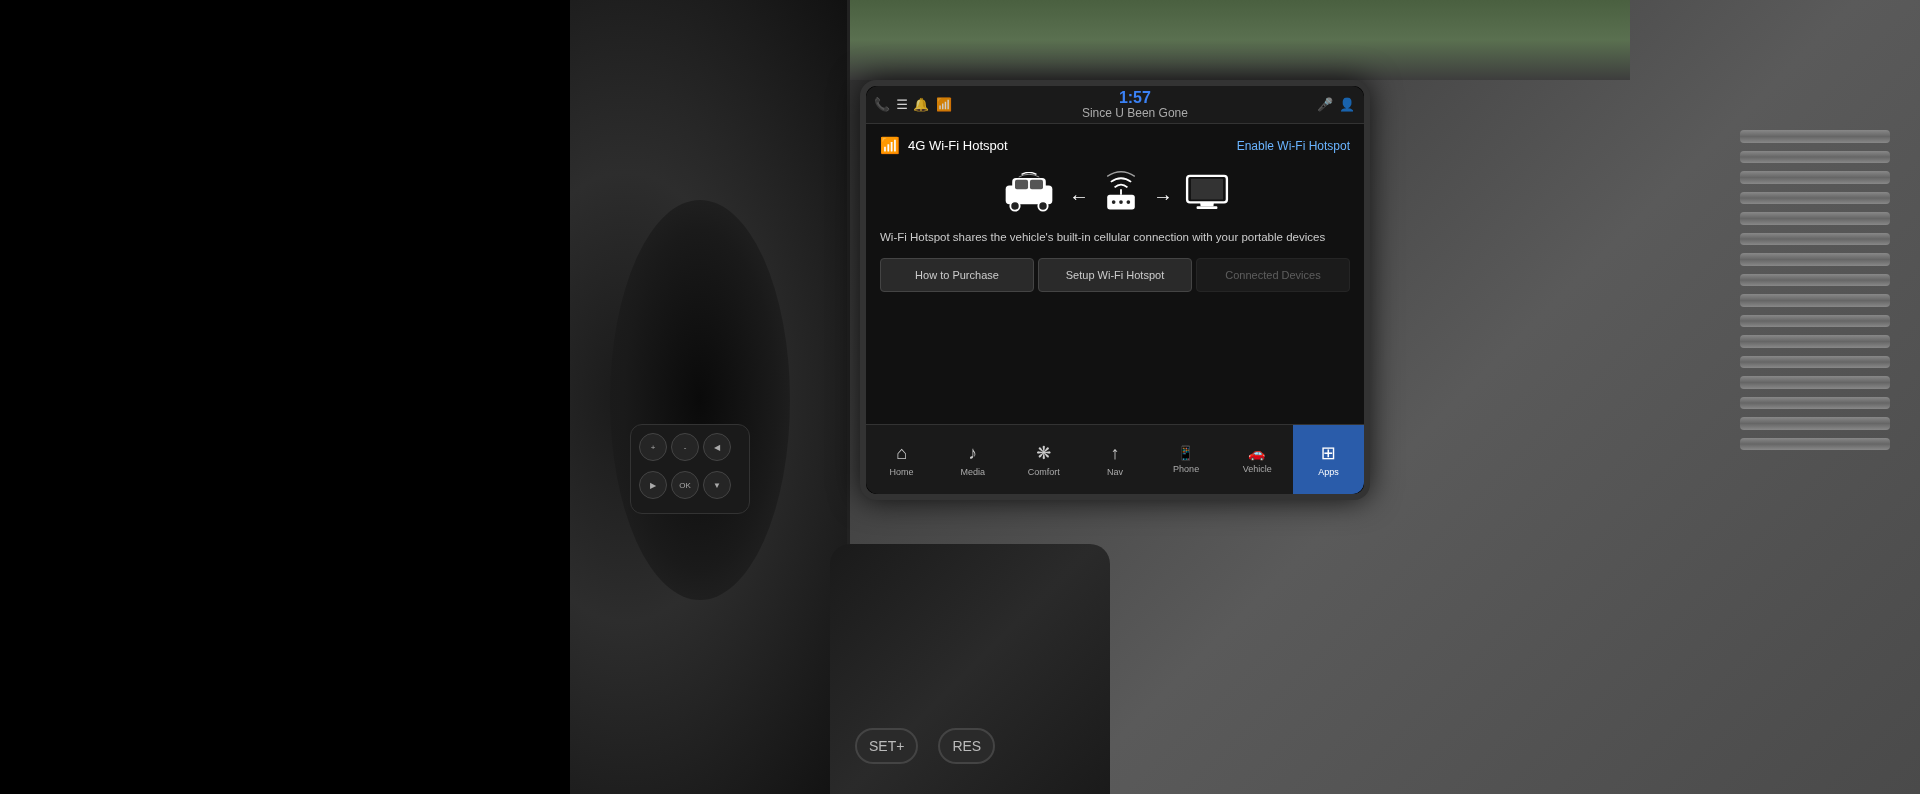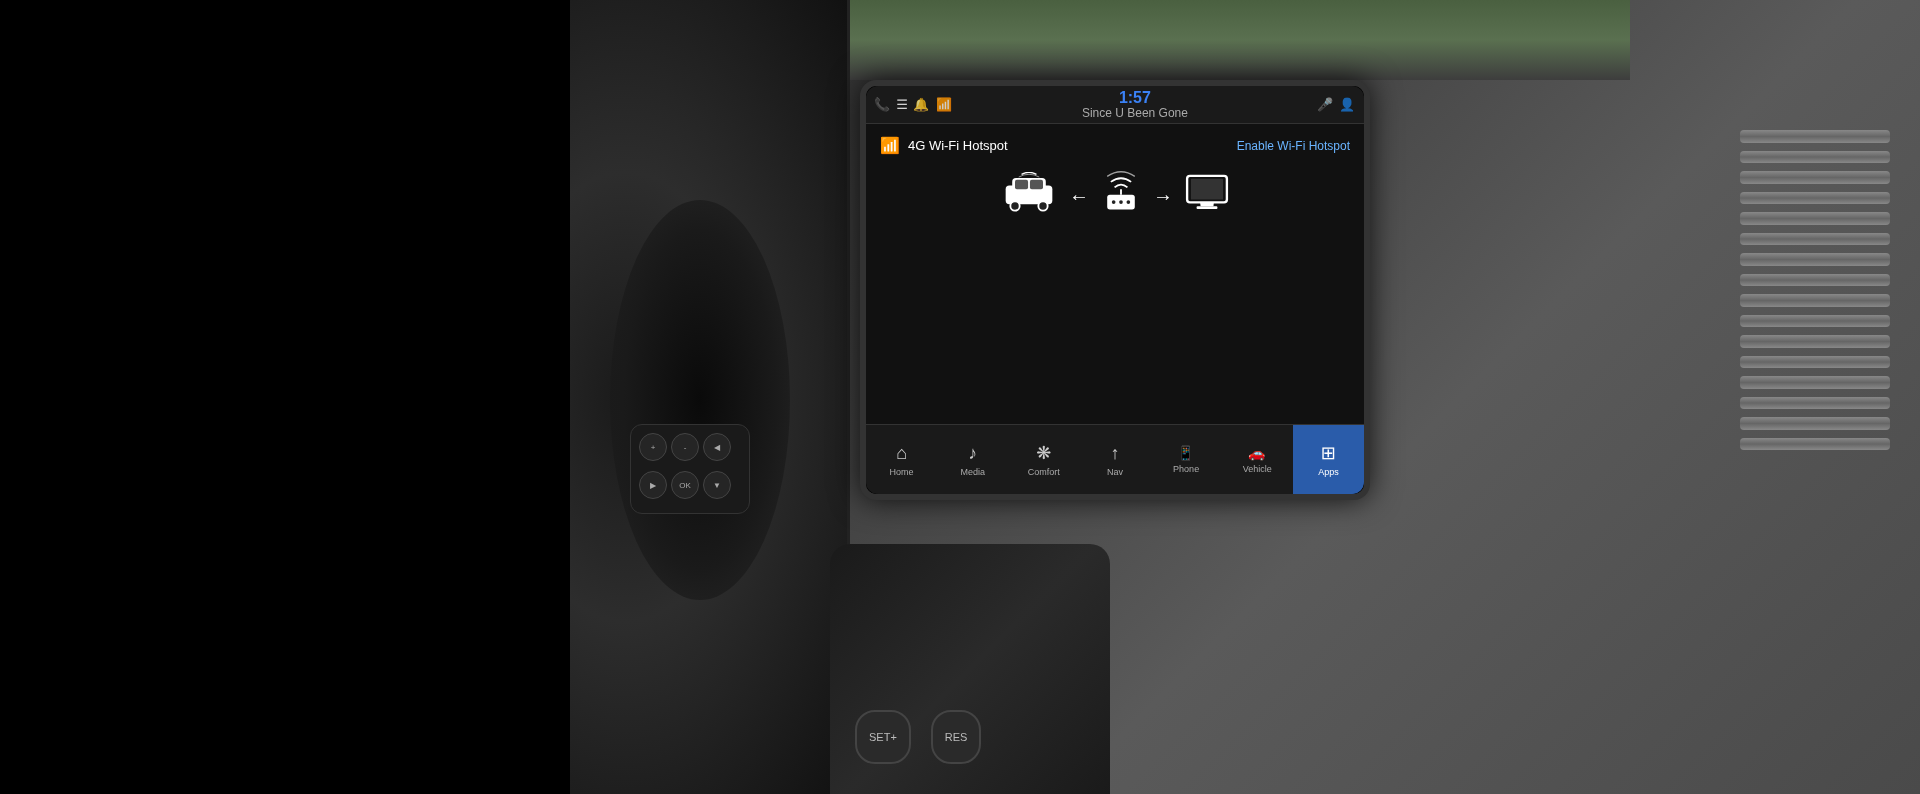--- a/index.html
+++ b/index.html
@@ -289,22 +289,22 @@
       left: 285px;
       bottom: 30px;
       display: flex;
       gap: 20px;
     }
 
     .ctrl-btn {
       background: #2a2a2a;
       border: 2px solid #444;
       color: #bbb;
-      font-size: 11px;
-      padding: 19px 12px;
+      font-size: 14px;
+      padding: 8px 12px;
       border-radius: 20px;
       cursor: pointer;
     }
 
     
     .vent-area {
       position: absolute;
       right: 30px;
       top: 130px;
       width: 150px;
@@ -463,21 +463,27 @@
           <div>
             <svg class="monitor-svg" viewBox="0 0 46 38" fill="white">
               <rect x="2" y="2" width="42" height="28" rx="3" fill="none" stroke="white" stroke-width="2.5"></rect>
               <rect x="6" y="5" width="34" height="22" rx="1" fill="#333"></rect>
               <rect x="16" y="30" width="14" height="4" rx="1" fill="white"></rect>
               <rect x="12" y="34" width="22" height="3" rx="1" fill="white"></rect>
             </svg>
           </div>
         </div>
 
-
+        <p class="description-text">Wi-Fi Hotspot shares the vehicle's built-in cellular connection with your portable devices</p>
+
+        <div class="action-buttons">
+          <button class="action-btn">How to Purchase</button>
+          <button class="action-btn">Setup Wi-Fi Hotspot</button>
+          <button class="action-btn disabled">Connected Devices</button>
+        </div>
 
       </div>
 
       <div class="nav-bar">
         <div class="nav-item">
           <span class="nav-icon">⌂</span>
           <span class="nav-label">Home</span>
         </div>
         <div class="nav-item">
           <span class="nav-icon">♪</span>

